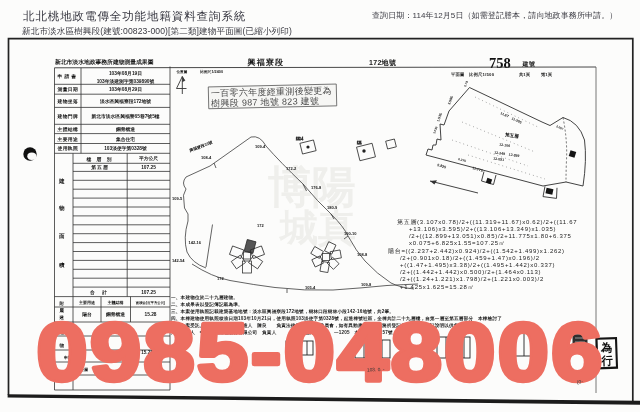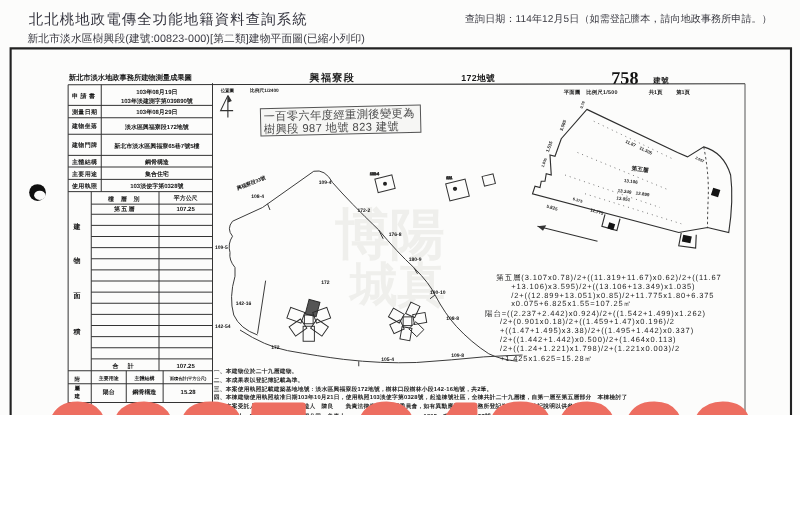--- a/index.html
+++ b/index.html
@@ -1,16 +1,16 @@
 <!DOCTYPE html>
 <html><head>
 <meta charset="utf-8">
 <style>
 html,body{margin:0;padding:0;background:#ffffff;}
-#page{position:relative;width:640px;height:332px;overflow:hidden;background:#fcfcfb;
+#page{position:relative;width:640px;height:412px;overflow:hidden;background:#fcfcfb;
 font-family:"Liberation Sans",sans-serif;}
 svg{position:absolute;left:0;top:0;}
 </style>
 </head>
 <body>
 <div id="page">
 <svg width="640" height="412" viewBox="0 0 640 412">
 <rect x="0" y="0" width="640" height="412" fill="#fcfcfb"></rect>
 
 <text x="23" y="19.5" font-size="11.5" letter-spacing="0.9" fill="#35353f">北北桃地政電傳全功能地籍資料查詢系統</text>

